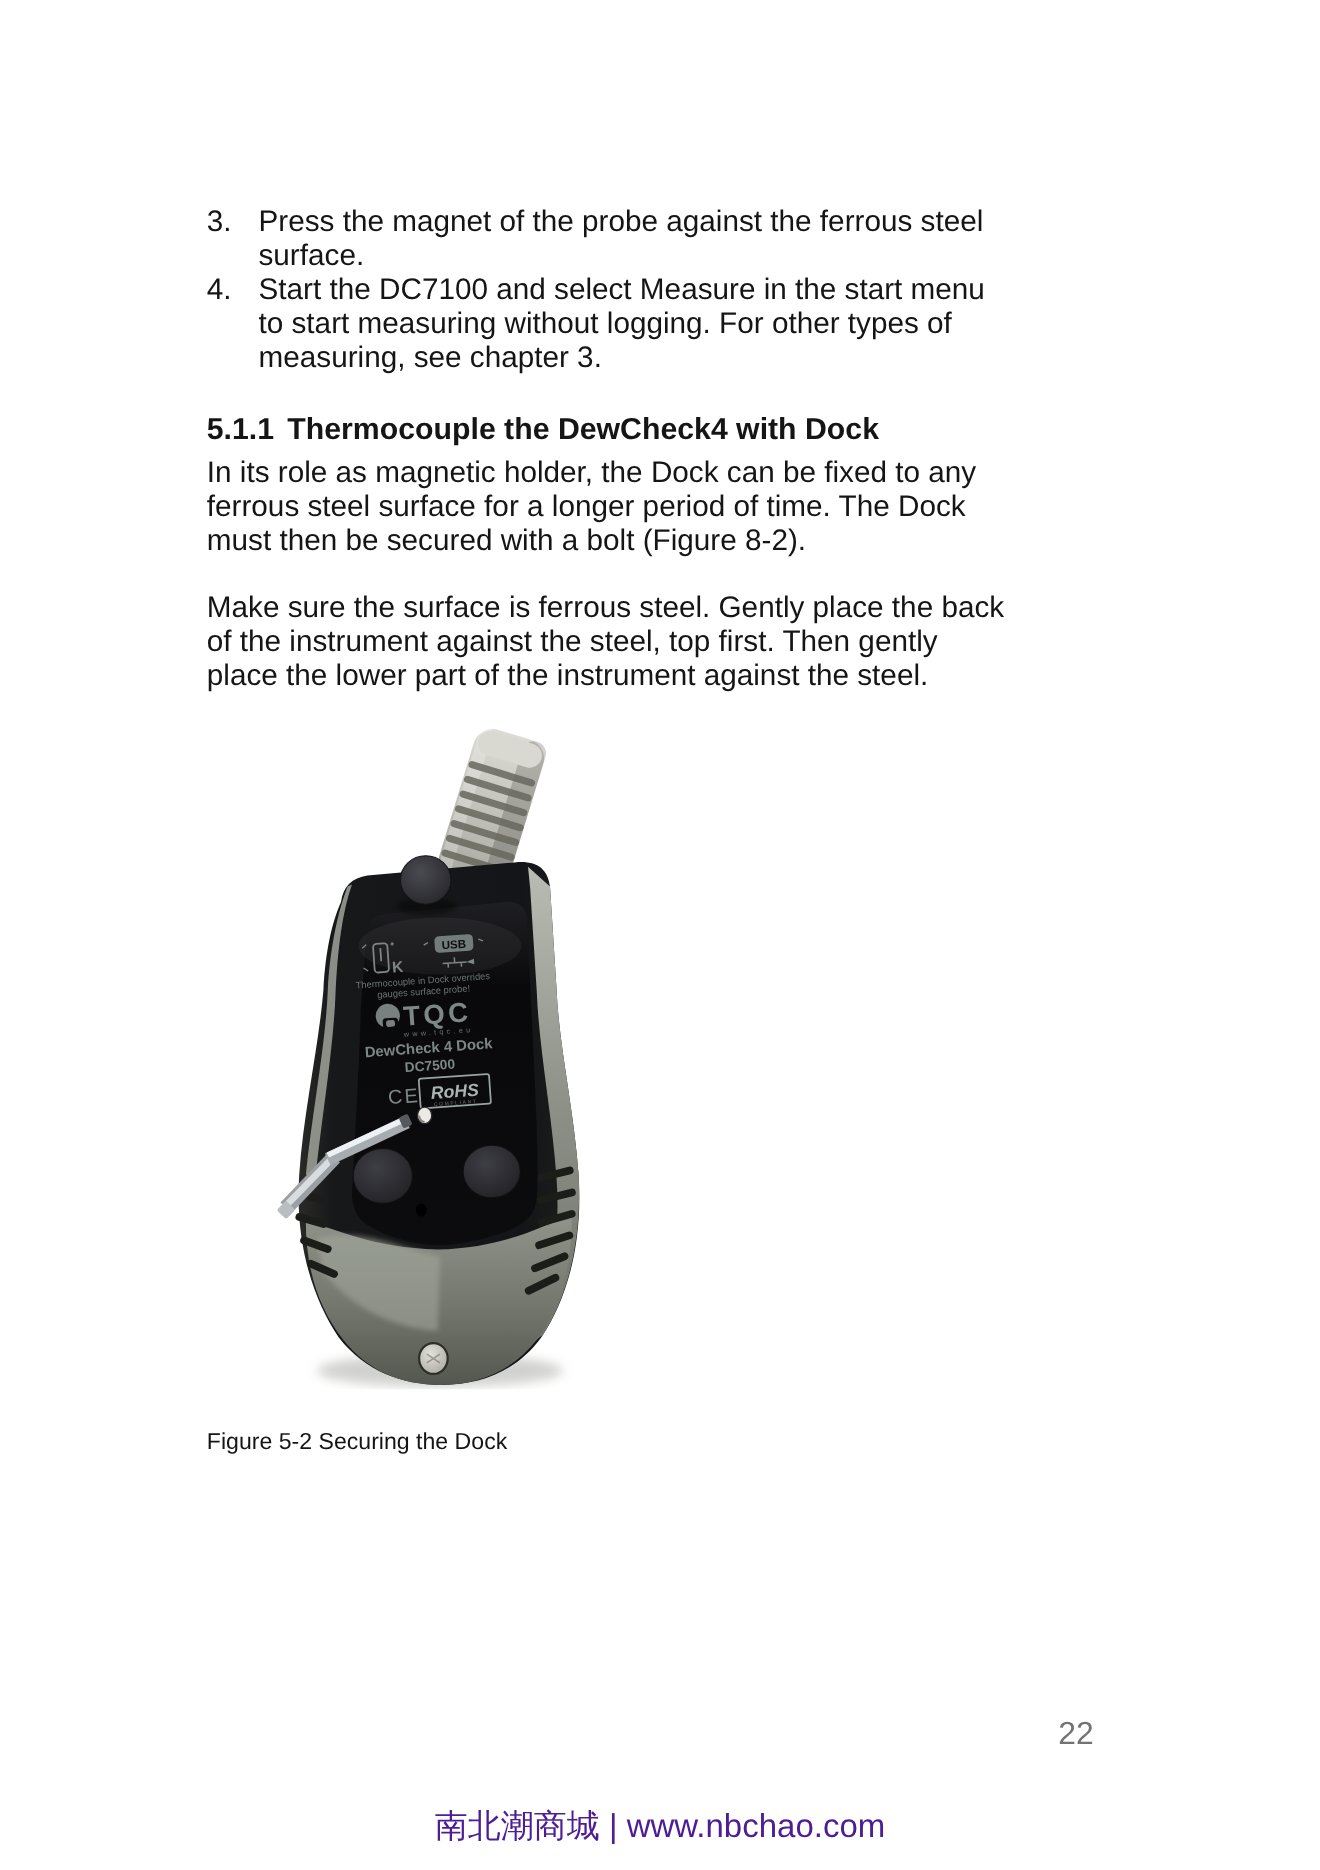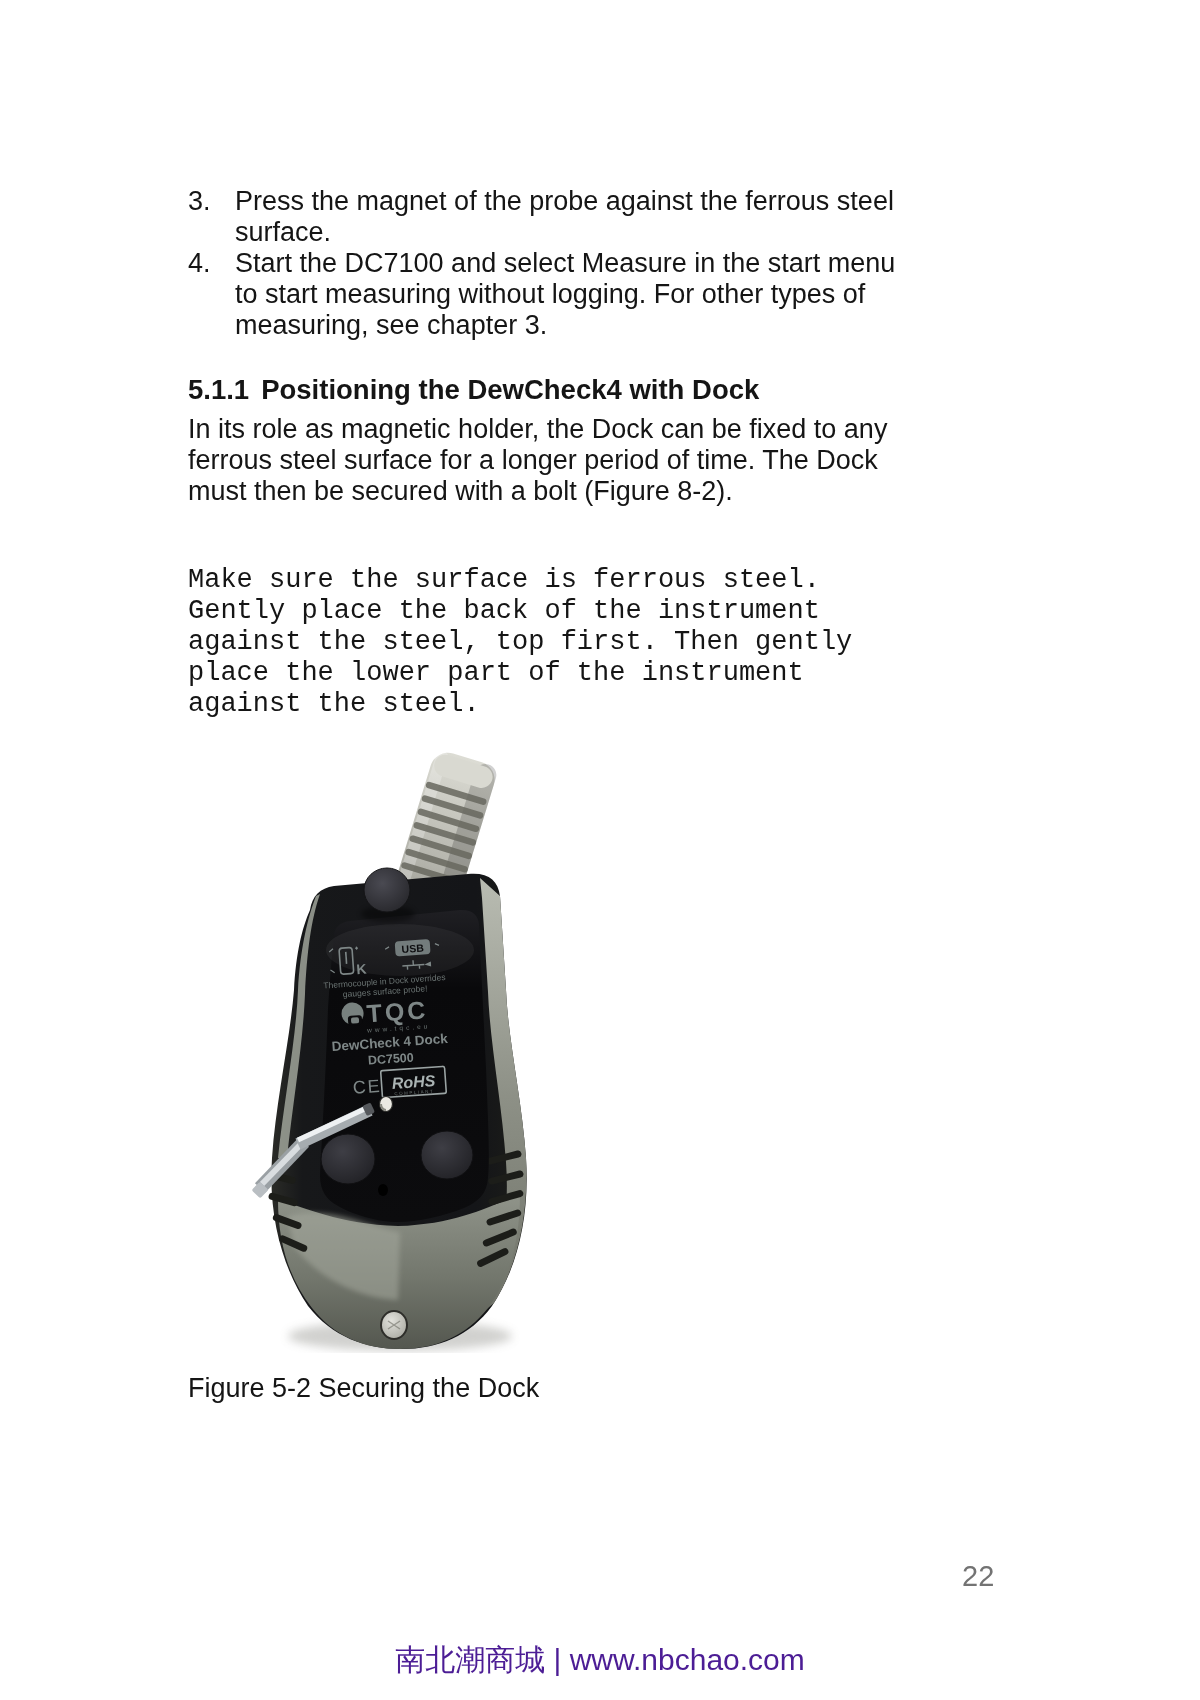--- a/index.html
+++ b/index.html
@@ -15,24 +15,24 @@
   }
   .olist { }
   .oli { display:flex; }
   .oli .marker { flex:0 0 47px; }
   .oli .litext { flex:1; max-width:688px; }
   h2.section {
     margin:33px 0 0 0; font-size:27.5px; line-height:31px; font-weight:bold;
   }
   h2.section .sec-num { margin-right:12px; }
   p.para { margin:9px 0 0 0; }
-  p.para + p.para { margin-top:58px;font-family:Liberation Mono, monospace; }
+  p.para + p.para { margin-top:30px; }
   figure.devfig { margin:18px 0 0 0; padding:0; }
   figure.devfig svg { display:block; margin-left:60px; }
-  figcaption.caption { margin-top:20px; font-size:27px; }
+  figcaption.caption { margin-top:32px; font-size:21px; }
   .page-number {
     position:absolute; left:962px; top:1560px; font-size:29px; color:#737373;
   }
   .footer {
     position:absolute; left:0; top:1640px; width:1200px;
     text-align:center; font-size:30px; color:#4c1d95;
   }
   svg text { font-family:"Liberation Sans", sans-serif; }
   .ptxt { fill:#7e8787; }
   .ptxt-dim { fill:#6b7473; }
@@ -47,21 +47,21 @@
       <span class="marker">3.</span>
       <span class="litext">Press the magnet of the probe against the ferrous steel surface.</span>
     </div>
     <div class="oli">
       <span class="marker">4.</span>
       <span class="litext">Start the DC7100 and select Measure in the start menu to start measuring without logging. For other types of measuring, see chapter 3.</span>
     </div>
   </div>
 
   <h2 class="section">
-    <span class="sec-num">5.1.1</span><span class="sec-title">Positioning the DewCheck4 with Dock</span>
+    <span class="sec-num">5.1.1</span><span class="sec-title">Thermocouple the DewCheck4 with Dock</span>
   </h2>
 
   <p class="para">In its role as magnetic holder, the Dock can be fixed to any ferrous steel surface for a longer period of time. The Dock must then be secured with a bolt (Figure 8-2).</p>
   <p class="para">Make sure the surface is ferrous steel. Gently place the back of the instrument against the steel, top first. Then gently place the lower part of the instrument against the steel.</p>
 
   <figure class="devfig">
     <svg width="300" height="615" viewBox="0 0 300 615">
       <defs>
         <linearGradient id="capGrad" x1="0" y1="0" x2="0" y2="1">
           <stop offset="0" stop-color="#dcdcd4"></stop>

